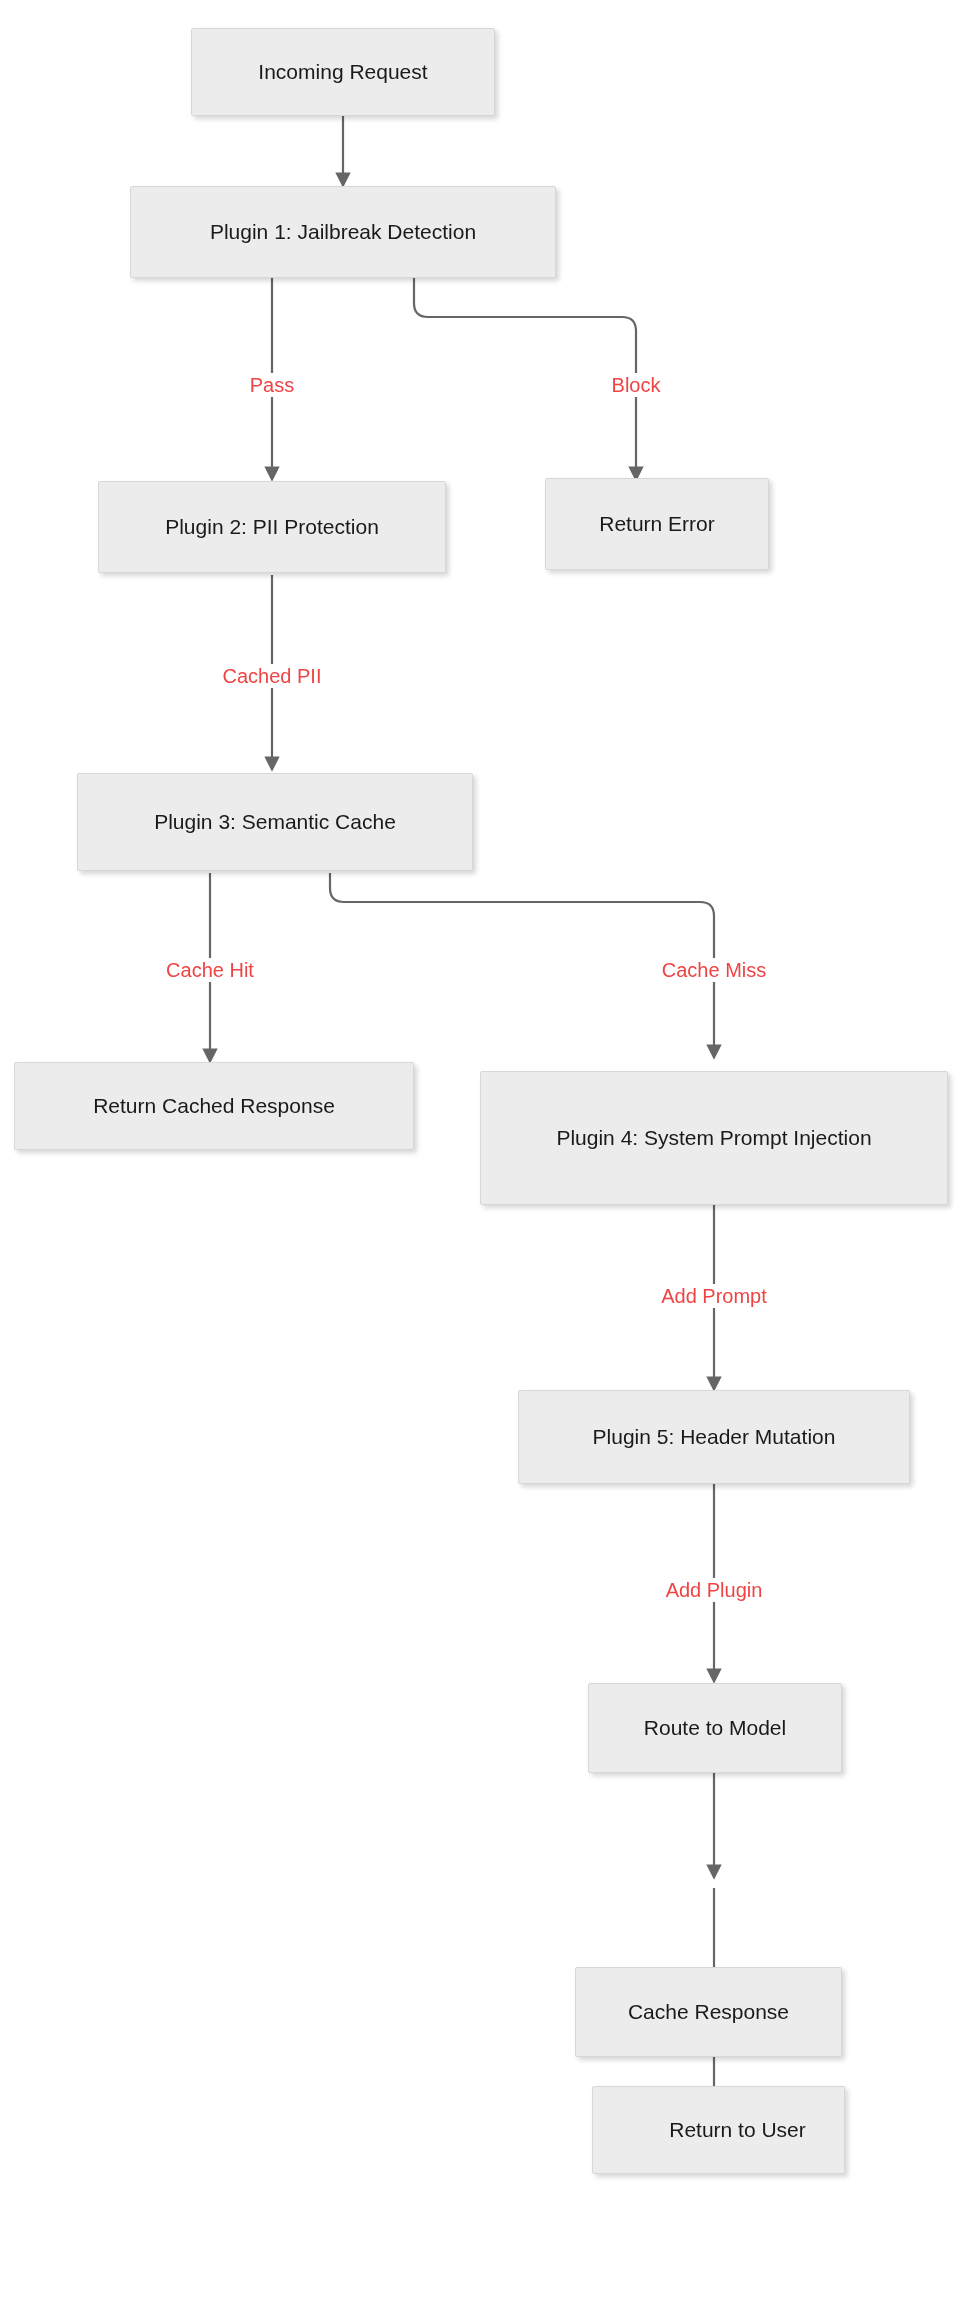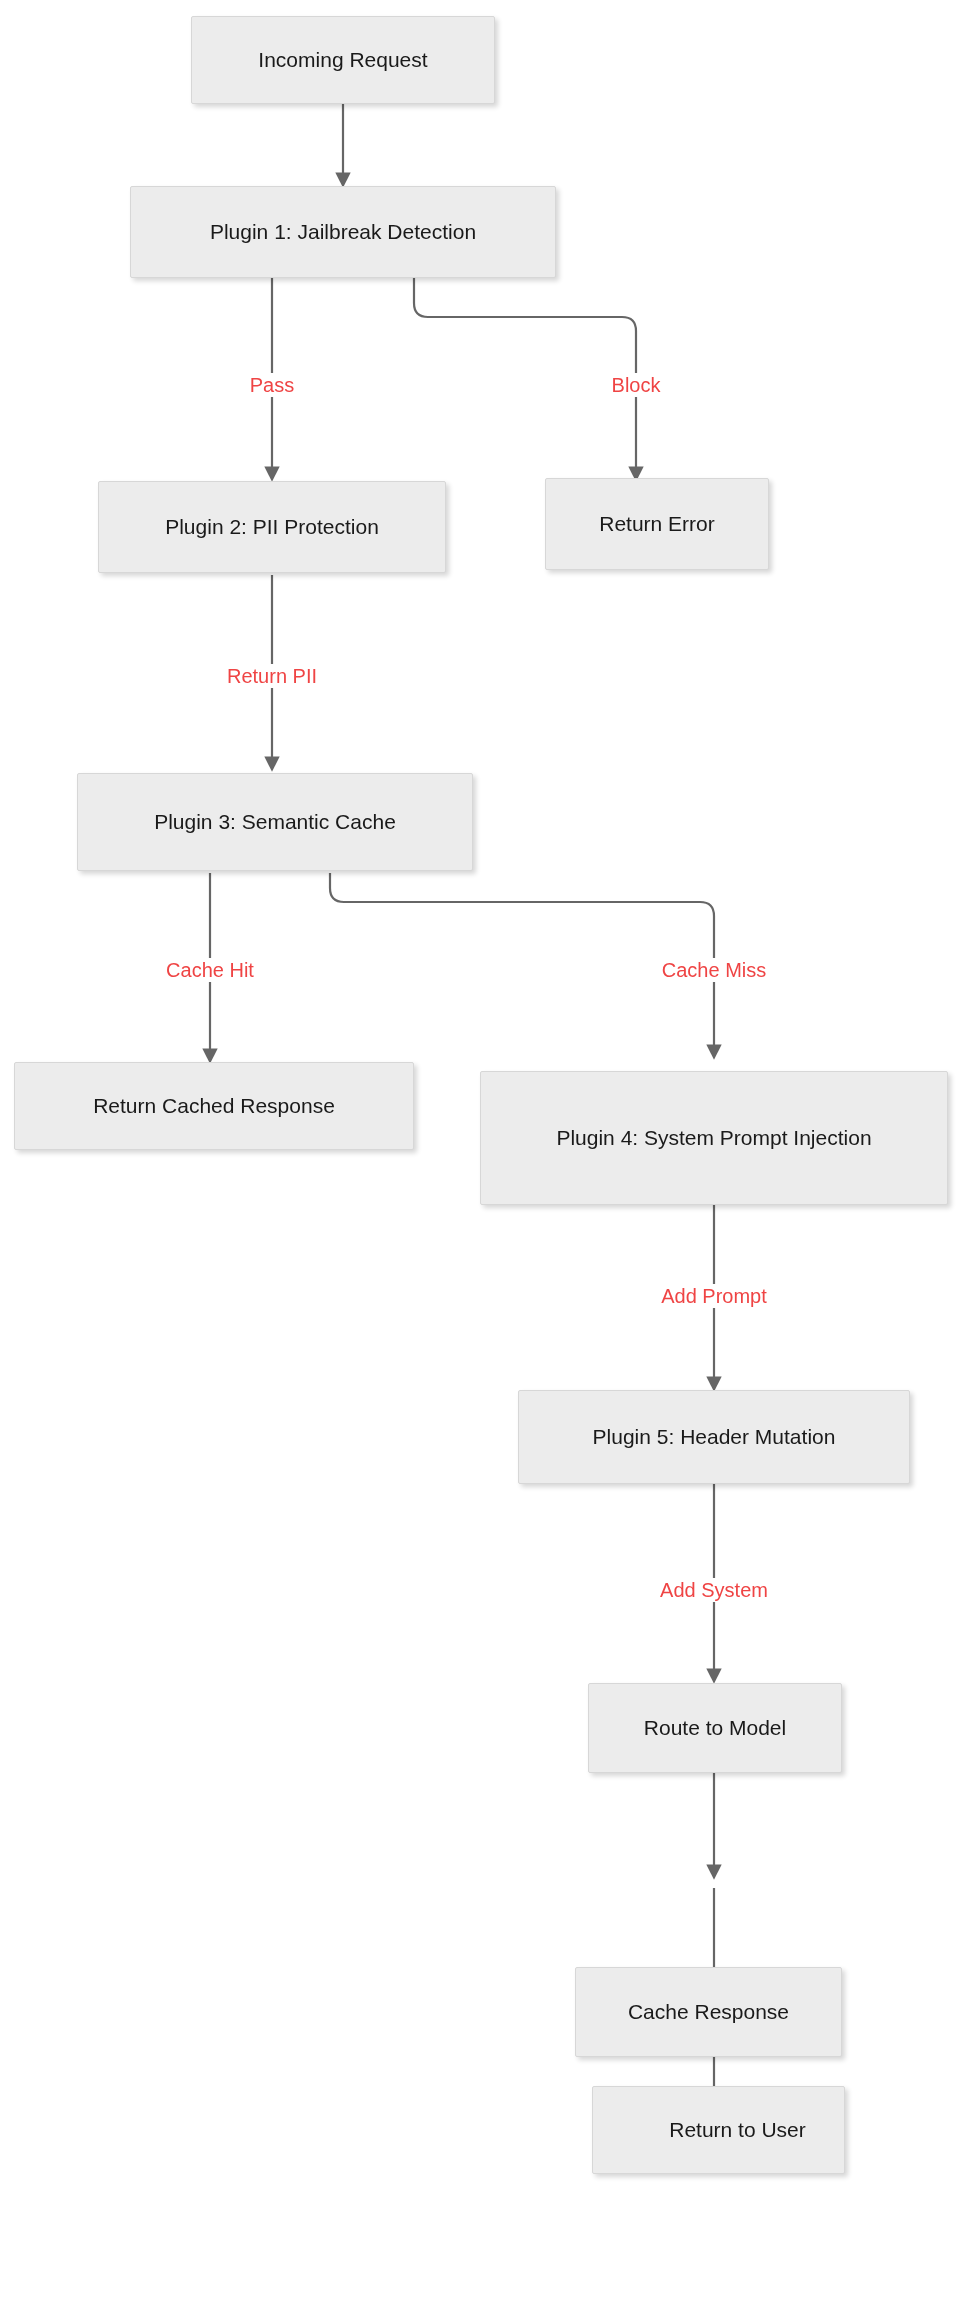--- a/index.html
+++ b/index.html
@@ -88,21 +88,21 @@
       <path d="M 714 1484 L 714 1680" marker-end="url(#arrow)"></path>
 
       <path d="M 714 1772 L 714 1876" marker-end="url(#arrow)"></path>
 
       <path d="M 714 1888 L 714 1992" marker-end="url(#arrow)"></path>
 
       <path d="M 714 2003 L 714 2107" marker-end="url(#arrow)"></path>
     </g>
   </svg>
 
-  <div class="node" style="left:191px; top:16px; width:304px; height:88px;">
+  <div class="node" style="left:191px; top:28px; width:304px; height:88px;">
     <span>Incoming Request</span>
   </div>
 
   <div class="node" style="left:130px; top:186px; width:426px; height:92px;text-align:right;">
     <span>Plugin 1: Jailbreak Detection</span>
   </div>
 
   <div class="node" style="left:524px; top:478px; width:224px; height:92px;margin-left:21px;">
     <span>Return Error</span>
   </div>
@@ -137,23 +137,23 @@
   </div>
 
   <div class="node" style="left:592px; top:2086px; width:253px; height:88px;padding-left:48px;">
     <span>Return to User</span>
   </div>
 
   <div class="edge-label" style="left:272px; top:385px;">Pass</div>
 
   <div class="edge-label" style="left:636px; top:385px;">Block</div>
 
-  <div class="edge-label" style="left:272px; top:676px;">Return PII</div>
+  <div class="edge-label" style="left:272px; top:676px;">Cached PII</div>
 
   <div class="edge-label" style="left:210px; top:970px;">Cache Hit</div>
 
   <div class="edge-label" style="left:714px; top:970px;">Cache Miss</div>
 
   <div class="edge-label" style="left:714px; top:1296px;">Add Prompt</div>
 
-  <div class="edge-label" style="left:714px; top:1590px;">Add System</div>
+  <div class="edge-label" style="left:714px; top:1590px;">Add Plugin</div>
 
 </div>
 
 </body></html>

